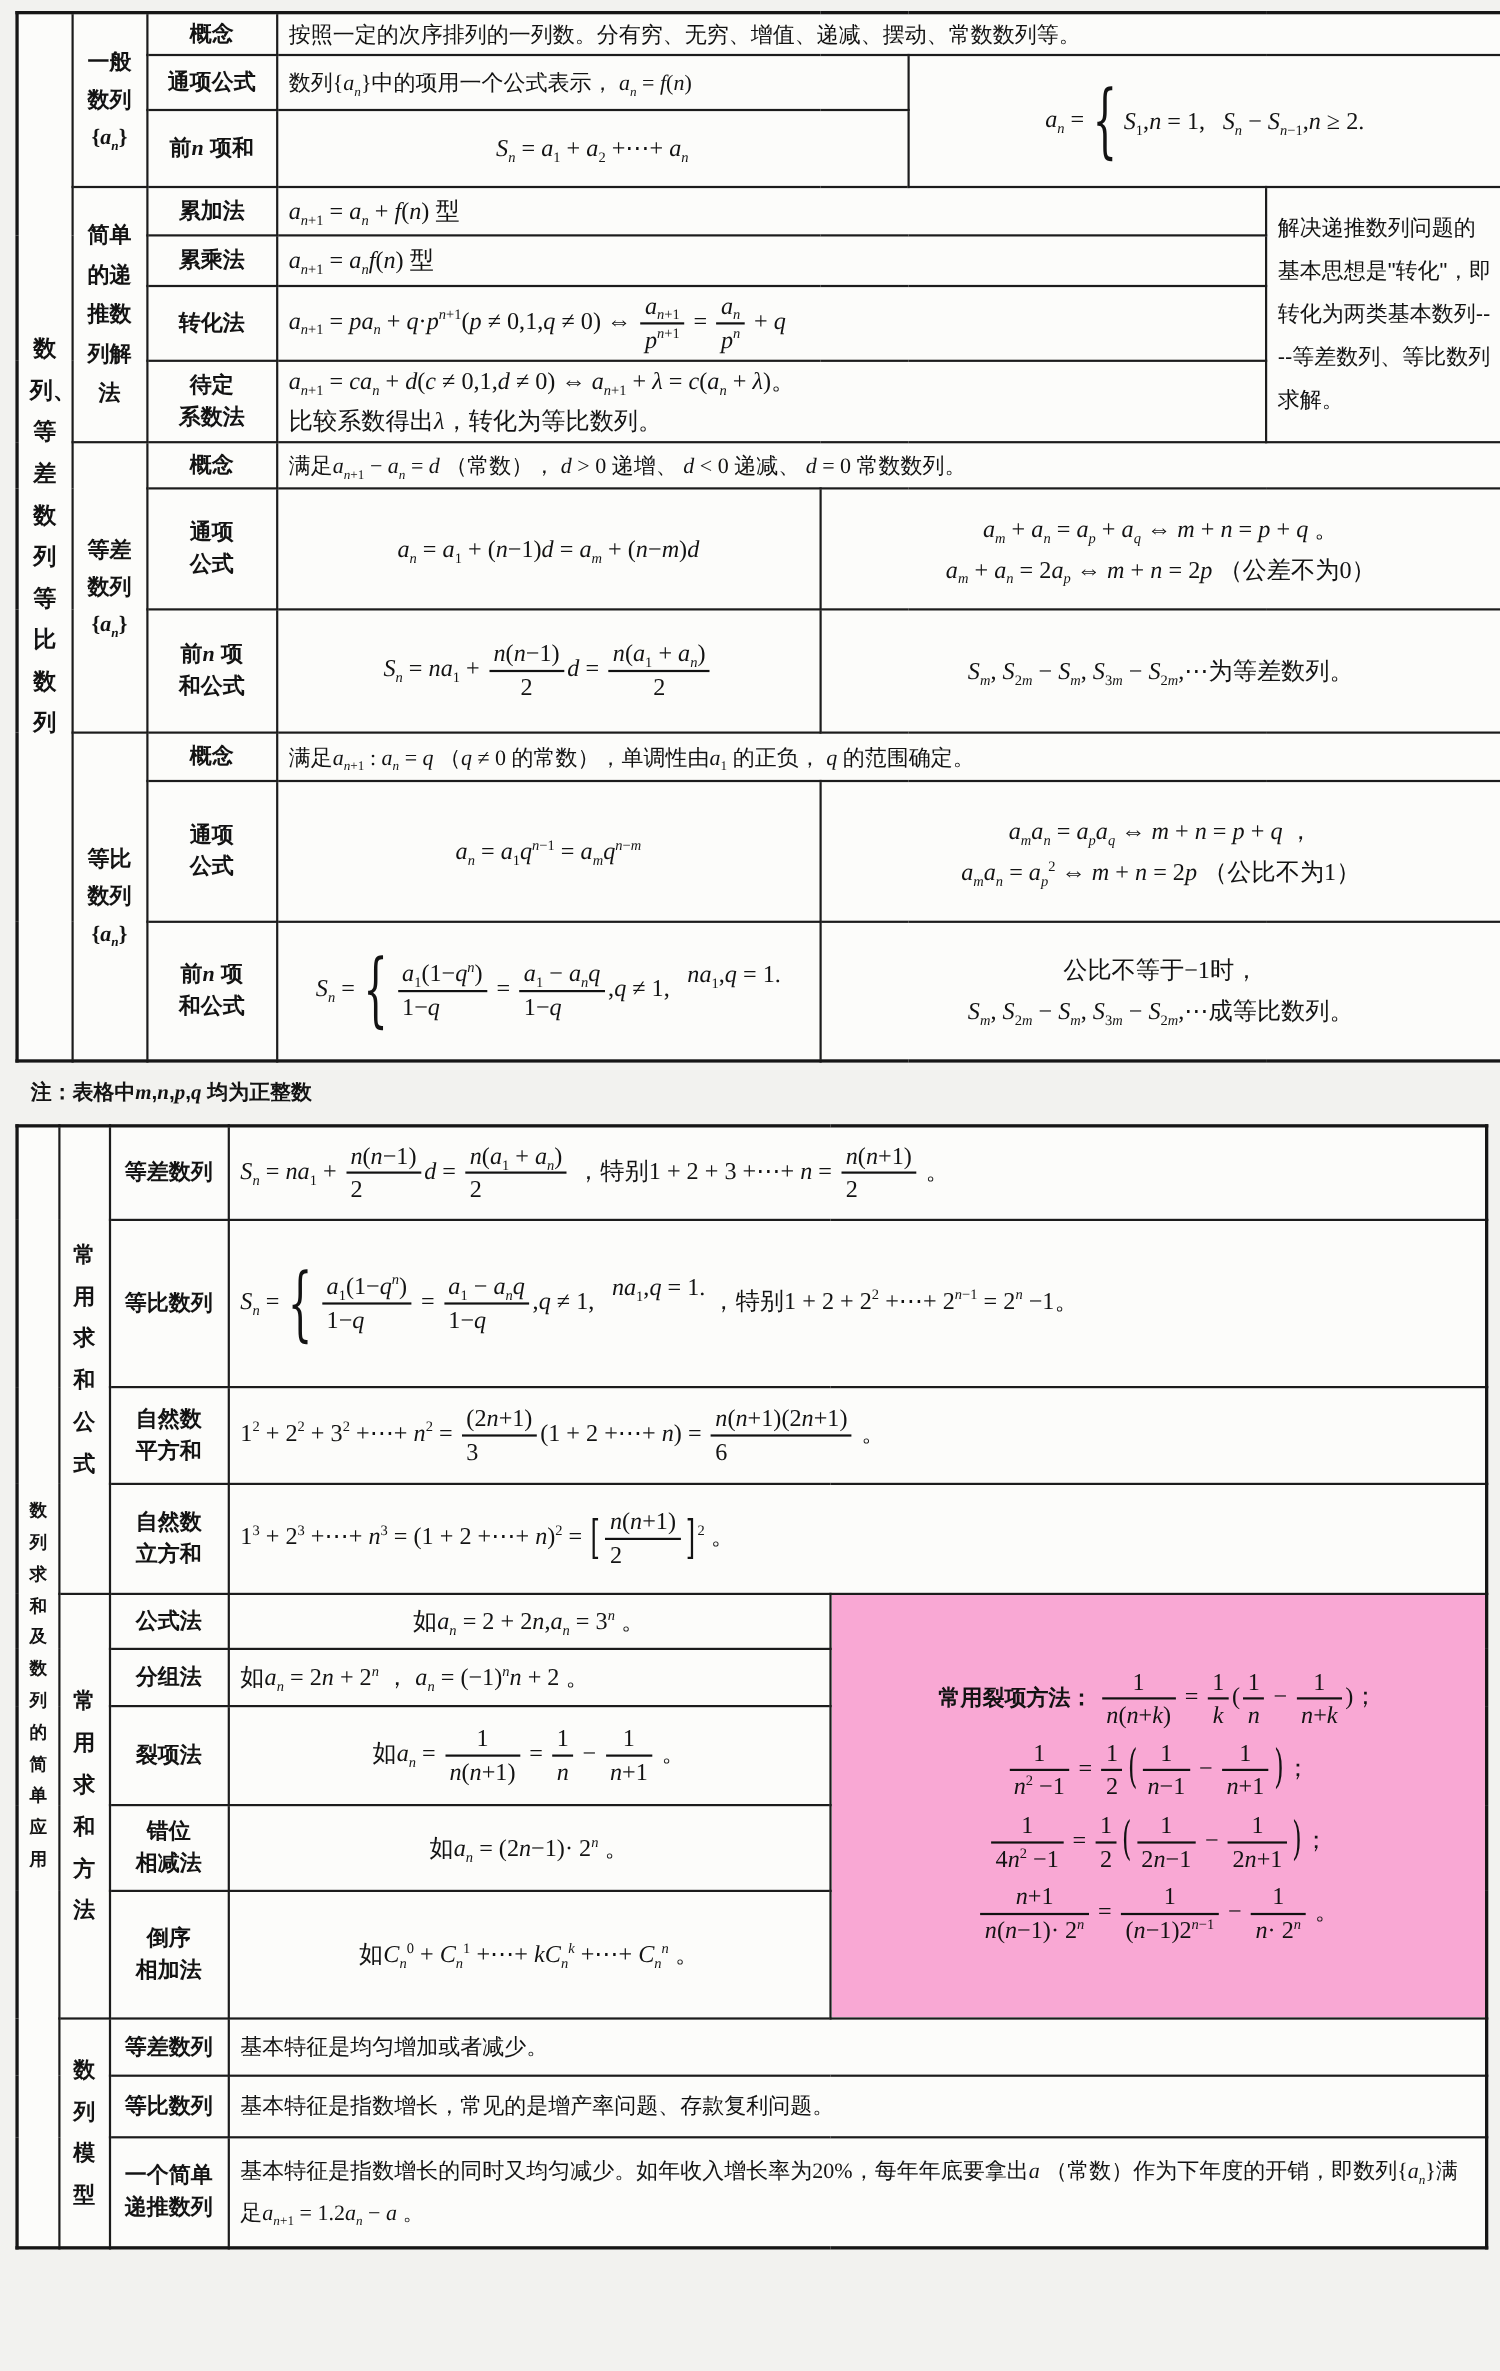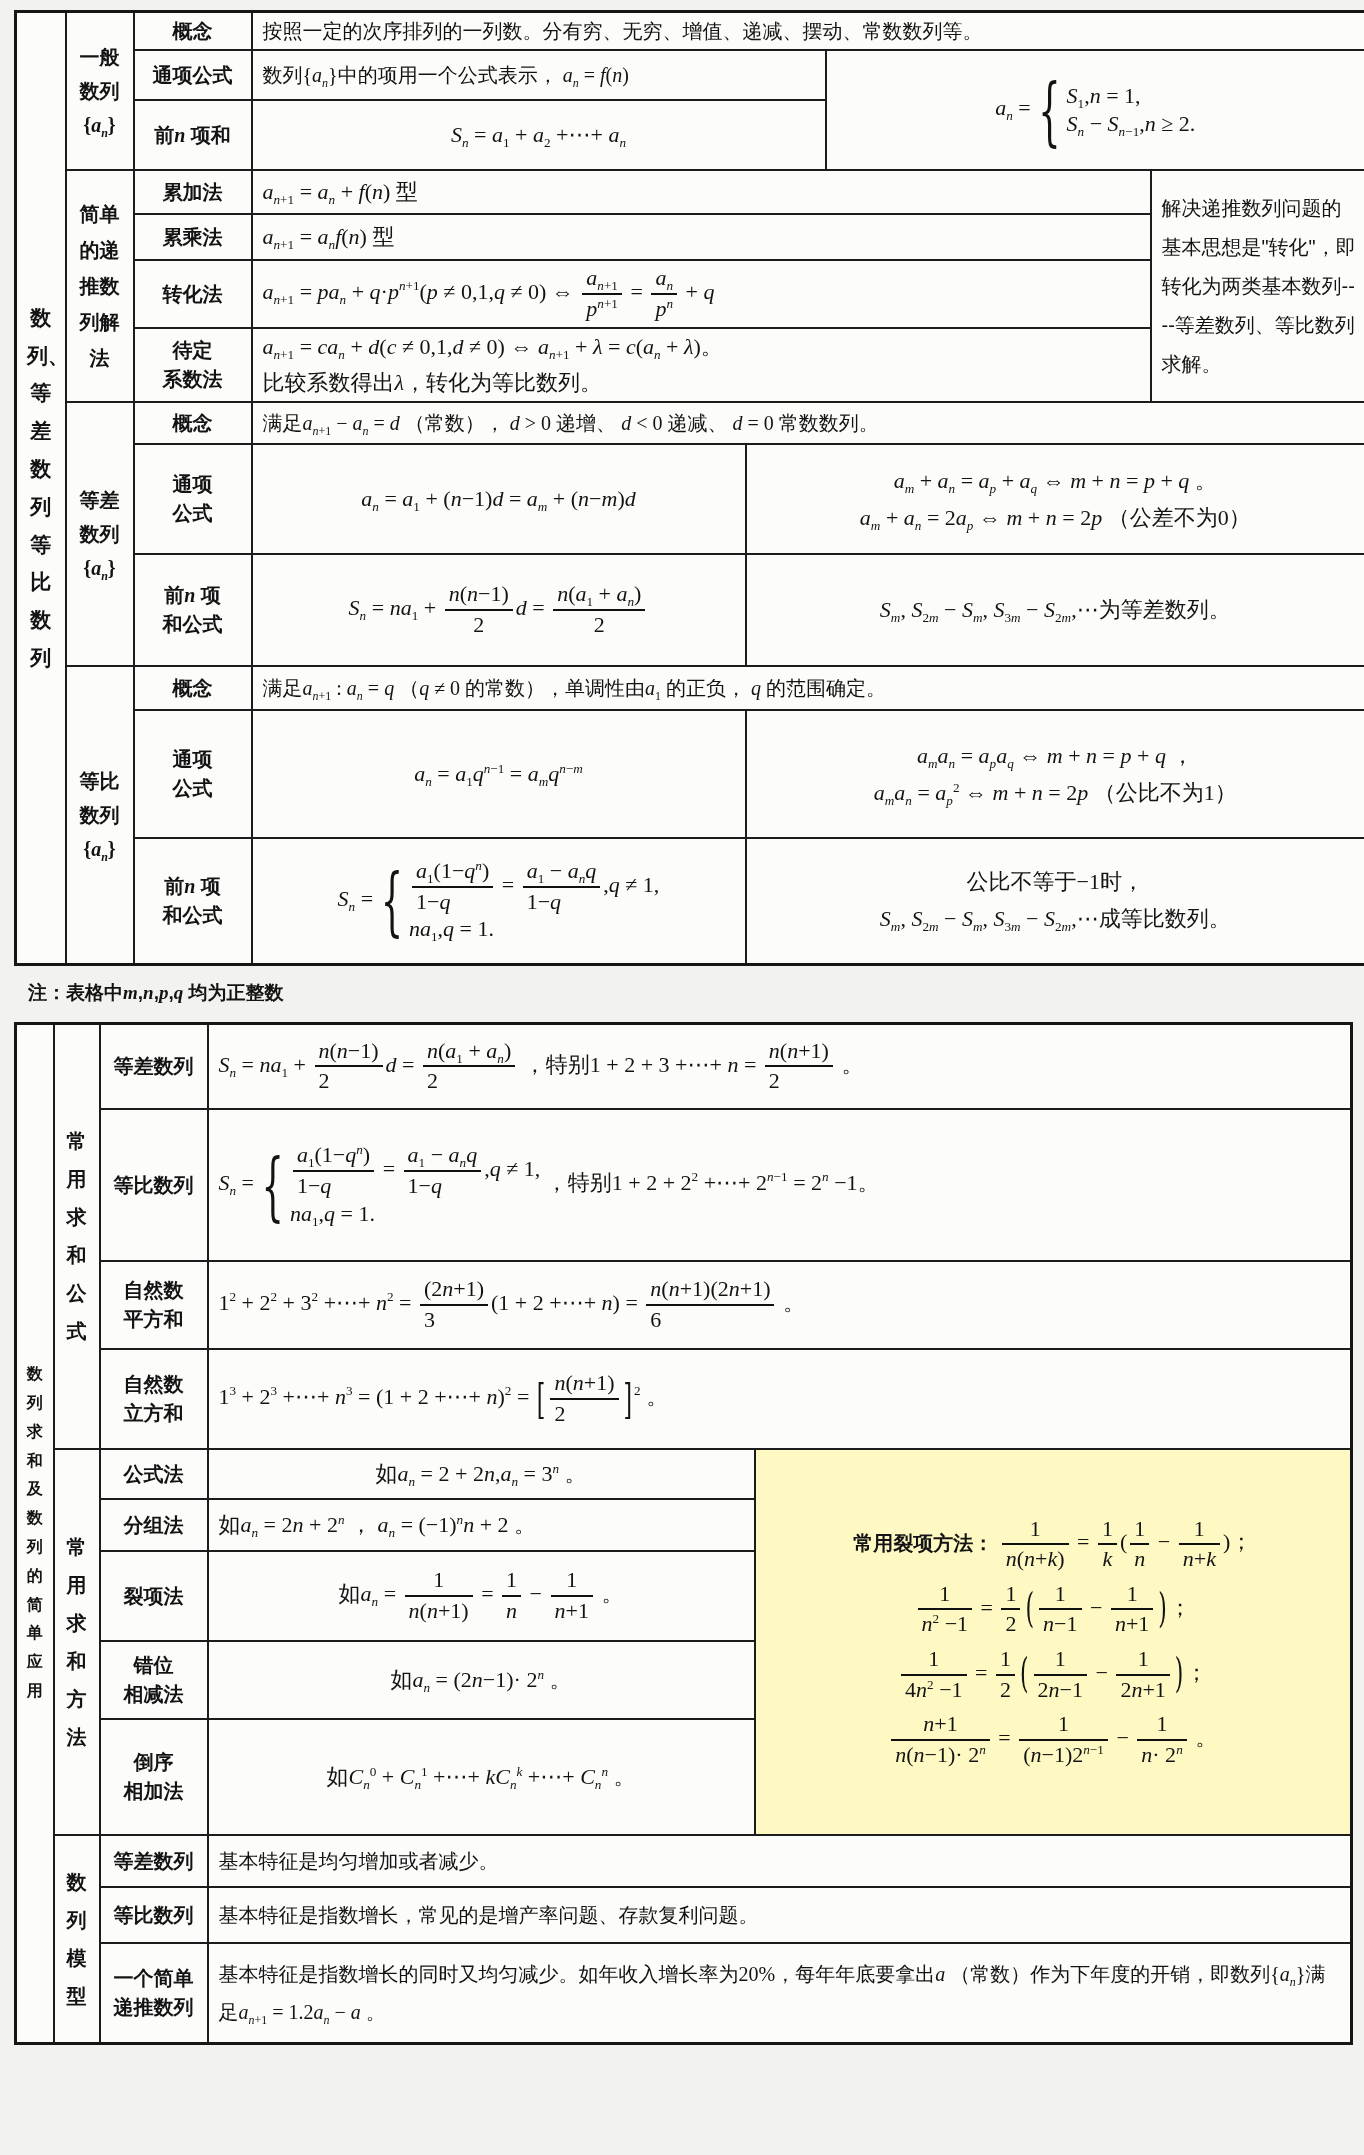--- a/index.html
+++ b/index.html
@@ -19,25 +19,25 @@
   .txt{font-size:20px;line-height:1.6}
   .tl{text-align:left;padding-left:10px}
   .tc{text-align:center}
   i{font-family:"Liberation Serif",serif;font-style:italic}
   sub,sup{font-size:60%;line-height:0}
   .frac{display:inline-block;vertical-align:middle;margin:0 3px}
   .fn{display:block;padding:0 4px 2px;border-bottom:2px solid #111;line-height:1.12}
   .fd{display:block;padding:2px 4px 0;line-height:1.12}
   .cases{display:inline-flex;align-items:center;vertical-align:middle;text-align:left}
   .cbrace{font-family:"DejaVu Serif",serif;display:inline-block;transform:scaleY(2.1);font-size:1.6em;margin:0 6px 0 2px;font-weight:400}
-  .crows{display:inline-flex;flex-direction:column;gap:2px;align-items:flex-start}
+  .crows{display:inline-flex;flex-direction:row;gap:16px;align-items:flex-start}
   .bigd{font-family:"DejaVu Serif",serif;display:inline-block;transform:scaleY(1.9);vertical-align:middle;margin:0 2px}
   .stack2 > div{margin:7px 0}
   .aside{font-size:20px;line-height:1.95;padding:6px 8px 6px 10px;text-align:left}
-  .graybox{background:#fef9c3}
+  .graybox{background:#f9a8d4}
   .pl-line{text-align:center;line-height:1.3;margin:10px 4px}
   .pl-title{font-weight:bold;font-family:"Liberation Sans",sans-serif;font-size:20px;font-style:normal}
   .note{font-weight:bold;font-size:19px;margin:14px 2px 16px 28px;font-family:"Liberation Sans",sans-serif}
   .twoline{line-height:1.45}
 </style>
 </head>
 <body>
 
 <div class="wrap">
 

